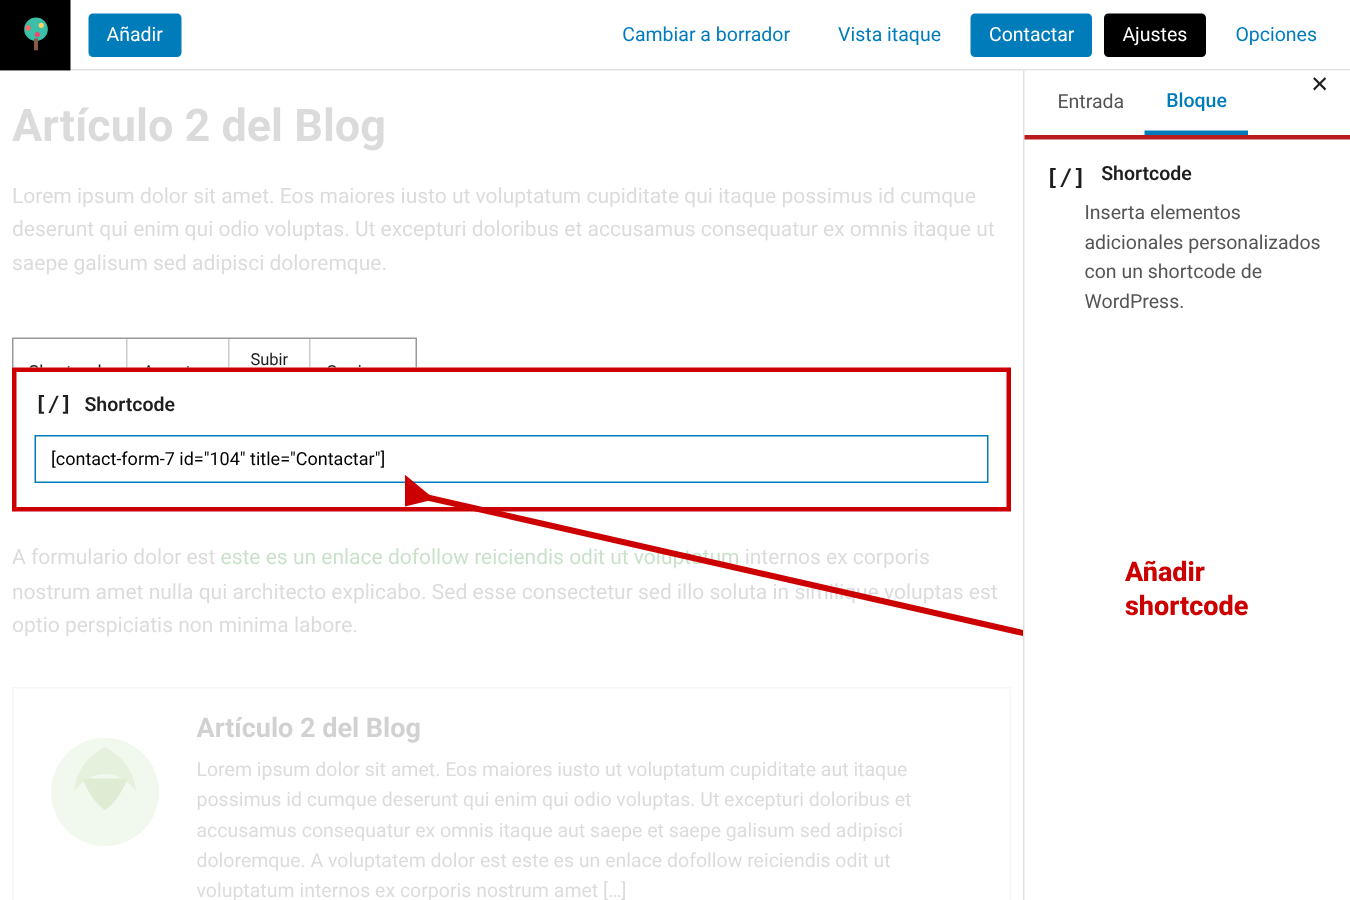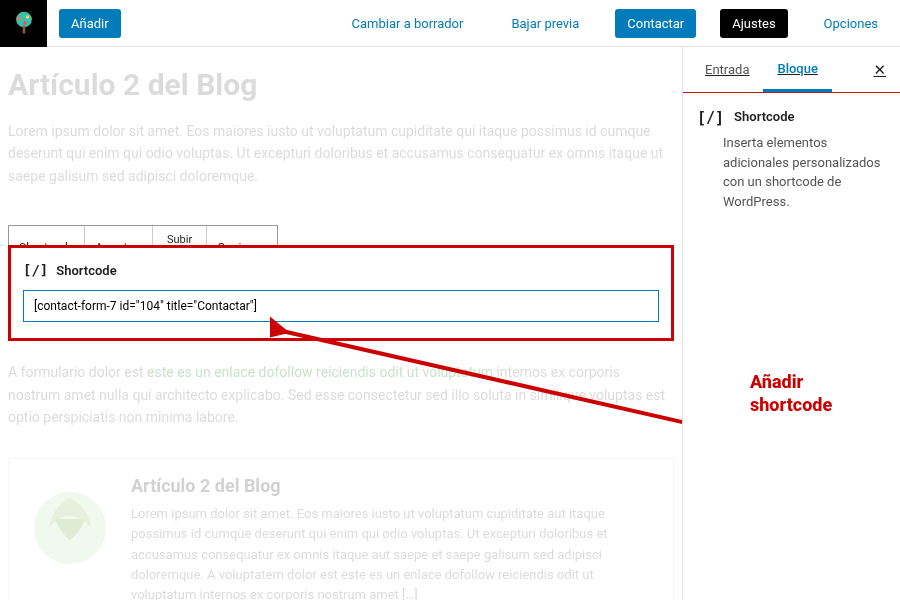--- a/index.html
+++ b/index.html
@@ -36,21 +36,21 @@
     padding: 7px 12px;
     border-radius: 3px;
     font-size: 13px;
     cursor: pointer;
   }
   .btn-primary { background: #007cba; color: #fff; }
   .btn-dark { background: #000; color: #fff; text-align: right; }
   .btn-link { color: #007cba; background: transparent; }
   .add-btn { margin-left: 12px; }
   .spacer { flex: 1; }
-  .right-actions { display: flex; align-items: center; gap: 24px; padding-right: 10px; }
+  .right-actions { display: flex; align-items: center; gap: 8px; padding-right: 10px; }
 
   
   .main { display: flex; height: 553px; }
   .editor { flex: 1; padding: 20px 8px 20px 8px; position: relative; overflow: hidden; }
   .sidebar { width: 218px; border-left: 1px solid #e0e0e0; background: #fff; }
 
   
   .fade {
     position: absolute; inset: 0;
     background: rgba(255,255,255,0.7);
@@ -140,25 +140,23 @@
   }
   .preview-body p {
     font-size: 13px;
     line-height: 1.55;
     color: #888;
   }
 
   
   .side-tabs {
     display: flex;
-    align-items: center;
-    border-bottom: 1px solid #b91c1c;
+    border-bottom: 3px solid #b91c1c;
     height: 46px;
     padding: 0 8px;
-    text-decoration: underline;
   }
   .side-tab { padding: 0 14px; font-size: 13px; color: #555; cursor: pointer; height: 100%; display: flex; align-items: center; }
   .side-tab.active { color: #007cba; border-bottom: 3px solid #007cba; font-weight: 500; }
   .close-x { margin-left: auto; cursor: pointer; font-size: 15px; padding: 0 6px; }
   .side-body { padding: 16px 14px; }
   .side-row { display: flex; gap: 10px; align-items: flex-start; }
   .side-row .sc-icon { font-size: 15px; }
   .side-row .block-name { font-weight: 600; font-size: 13px; }
   .side-desc { font-size: 13px; color: #555; margin-top: 6px; line-height: 1.5; padding-left: 26px; }
 
@@ -194,21 +192,21 @@
       <circle cx="10" cy="11" r="2" fill="#ff6b6b"></circle>
       <circle cx="20" cy="9" r="2" fill="#ffd166"></circle>
       <circle cx="17" cy="16" r="2" fill="#ef476f"></circle>
       <rect x="14.5" y="19" width="3" height="9" fill="#8a5a44"></rect>
     </svg>
   </div>
   <div class="btn btn-primary add-btn">Añadir</div>
   <div class="spacer"></div>
   <div class="right-actions">
     <div class="btn btn-link">Cambiar a borrador</div>
-    <div class="btn btn-link">Bajar previa</div>
+    <div class="btn btn-link">Vista itaque</div>
     <div class="btn btn-primary">Contactar</div>
     <div class="btn btn-dark">Ajustes</div>
     <div class="btn btn-link">Opciones</div>
   </div>
 </div>
 
 <div class="main">
 
   <div class="editor">
     <div class="fade"></div>

